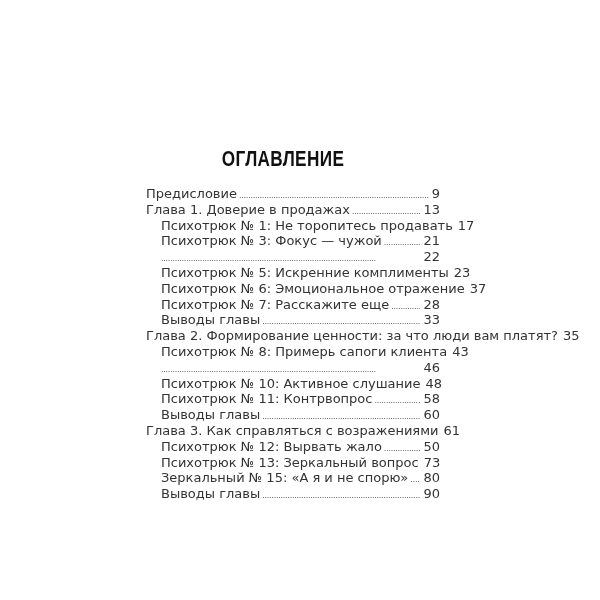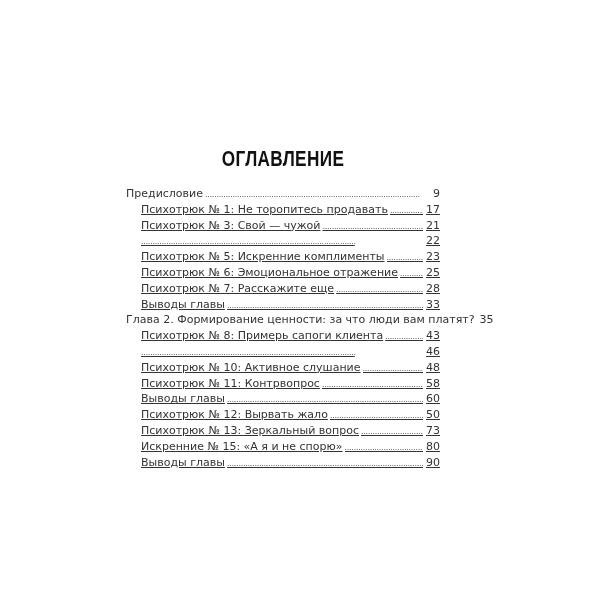--- a/index.html
+++ b/index.html
@@ -9,64 +9,69 @@
   }
   .title {
     position: absolute; left: 0; width: 566px; top: 131px; text-align: center;
     font-family: "Liberation Sans Narrow", "Liberation Sans", sans-serif;
     font-weight: bold; font-size: 22px; letter-spacing: 0.5px; color: #111;
     transform: scaleX(0.78); transform-origin: 283px 0;
   }
   .toc { position: absolute; left: 126px; top: 186px; width: 314px; }
   .row {
     display: flex; align-items: baseline; height: 15.8px; line-height: 15.8px;
-    font-size: 11px; color: #333; white-space: nowrap;
+    font-size: 13px; color: #333; white-space: nowrap; margin-left: 20px;
   }
-  .row.sub { padding-left: 15px; text-decoration: underline; }
+  .row.sub { padding-left: 15px; }
   .row .label { flex: 0 0 auto; padding-right: 2px; }
   .row .dots {
     flex: 1 1 auto; overflow: hidden; color: #555; letter-spacing: 1.2px; font-size: 8px;
   }
   .row .dots::before { content: ". . . . . . . . . . . . . . . . . . . . . . . . . . . . . . . . . . . . . . . . . . . . . . . . . . . . . . . . . . . . . . . . . . . . . . . . . . . . . . . . . . . . . . . . . . . . . ."; letter-spacing: -1.4px; }
   .row .page { flex: 0 0 auto; padding-left: 3px; text-align: right; }
 </style>
 </head>
 <body>
 
 <h1 class="title">ОГЛАВЛЕНИЕ</h1>
 
 <div class="toc">
   <div class="row">
       <span class="label">Предисловие</span>
       <span class="dots"></span>
       <span class="page">9</span>
     </div>
+  <div class="row">
+      <span class="label">Глава 1. Доверие в продажах</span>
+      <span class="dots"></span>
+      <span class="page">13</span>
+    </div>
   <div class="row sub">
       <span class="label">Психотрюк № 1: Не торопитесь продавать</span>
       <span class="dots"></span>
       <span class="page">17</span>
     </div>
   <div class="row sub">
-      <span class="label">Психотрюк № 3: Свой — чужой</span>
+      <span class="label">Психотрюк № 3: Фокус — чужой</span>
       <span class="dots"></span>
       <span class="page">21</span>
     </div>
   <div class="row sub">
       <span class="dots"></span>
       <span class="page">22</span>
     </div>
   <div class="row sub">
       <span class="label">Психотрюк № 5: Искренние комплименты</span>
       <span class="dots"></span>
       <span class="page">23</span>
     </div>
   <div class="row sub">
       <span class="label">Психотрюк № 6: Эмоциональное отражение</span>
       <span class="dots"></span>
-      <span class="page">25</span>
+      <span class="page">37</span>
     </div>
   <div class="row sub">
       <span class="label">Психотрюк № 7: Расскажите еще</span>
       <span class="dots"></span>
       <span class="page">28</span>
     </div>
   <div class="row sub">
       <span class="label">Выводы главы</span>
       <span class="dots"></span>
       <span class="page">33</span>
@@ -93,32 +98,37 @@
   <div class="row sub">
       <span class="label">Психотрюк № 11: Контрвопрос</span>
       <span class="dots"></span>
       <span class="page">58</span>
     </div>
   <div class="row sub">
       <span class="label">Выводы главы</span>
       <span class="dots"></span>
       <span class="page">60</span>
     </div>
+  <div class="row">
+      <span class="label">Глава 3. Как справляться с возражениями</span>
+      <span class="dots"></span>
+      <span class="page">61</span>
+    </div>
   <div class="row sub">
       <span class="label">Психотрюк № 12: Вырвать жало</span>
       <span class="dots"></span>
       <span class="page">50</span>
     </div>
   <div class="row sub">
       <span class="label">Психотрюк № 13: Зеркальный вопрос</span>
       <span class="dots"></span>
       <span class="page">73</span>
     </div>
   <div class="row sub">
-      <span class="label">Искренние № 15: «А я и не спорю»</span>
+      <span class="label">Зеркальный № 15: «А я и не спорю»</span>
       <span class="dots"></span>
       <span class="page">80</span>
     </div>
   <div class="row sub">
       <span class="label">Выводы главы</span>
       <span class="dots"></span>
       <span class="page">90</span>
     </div>
 </div>
 

